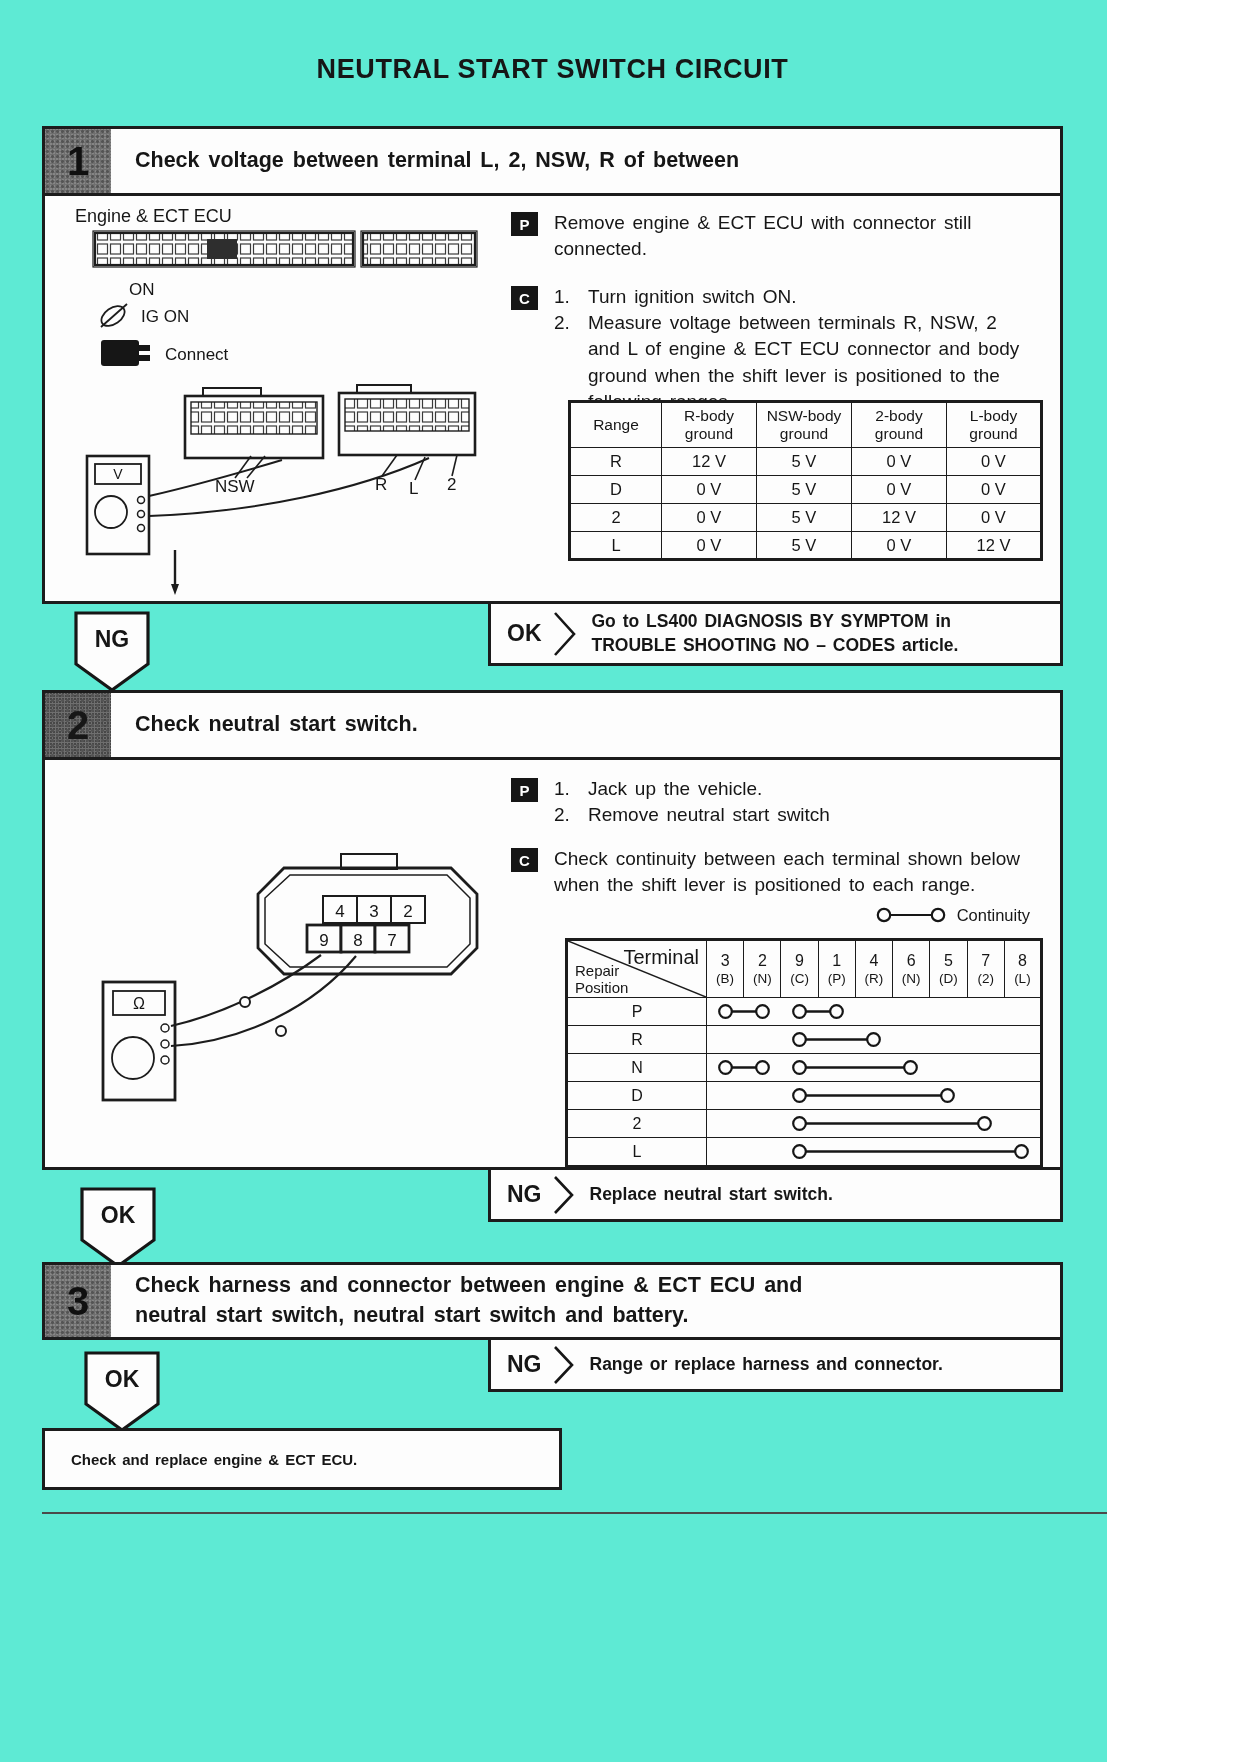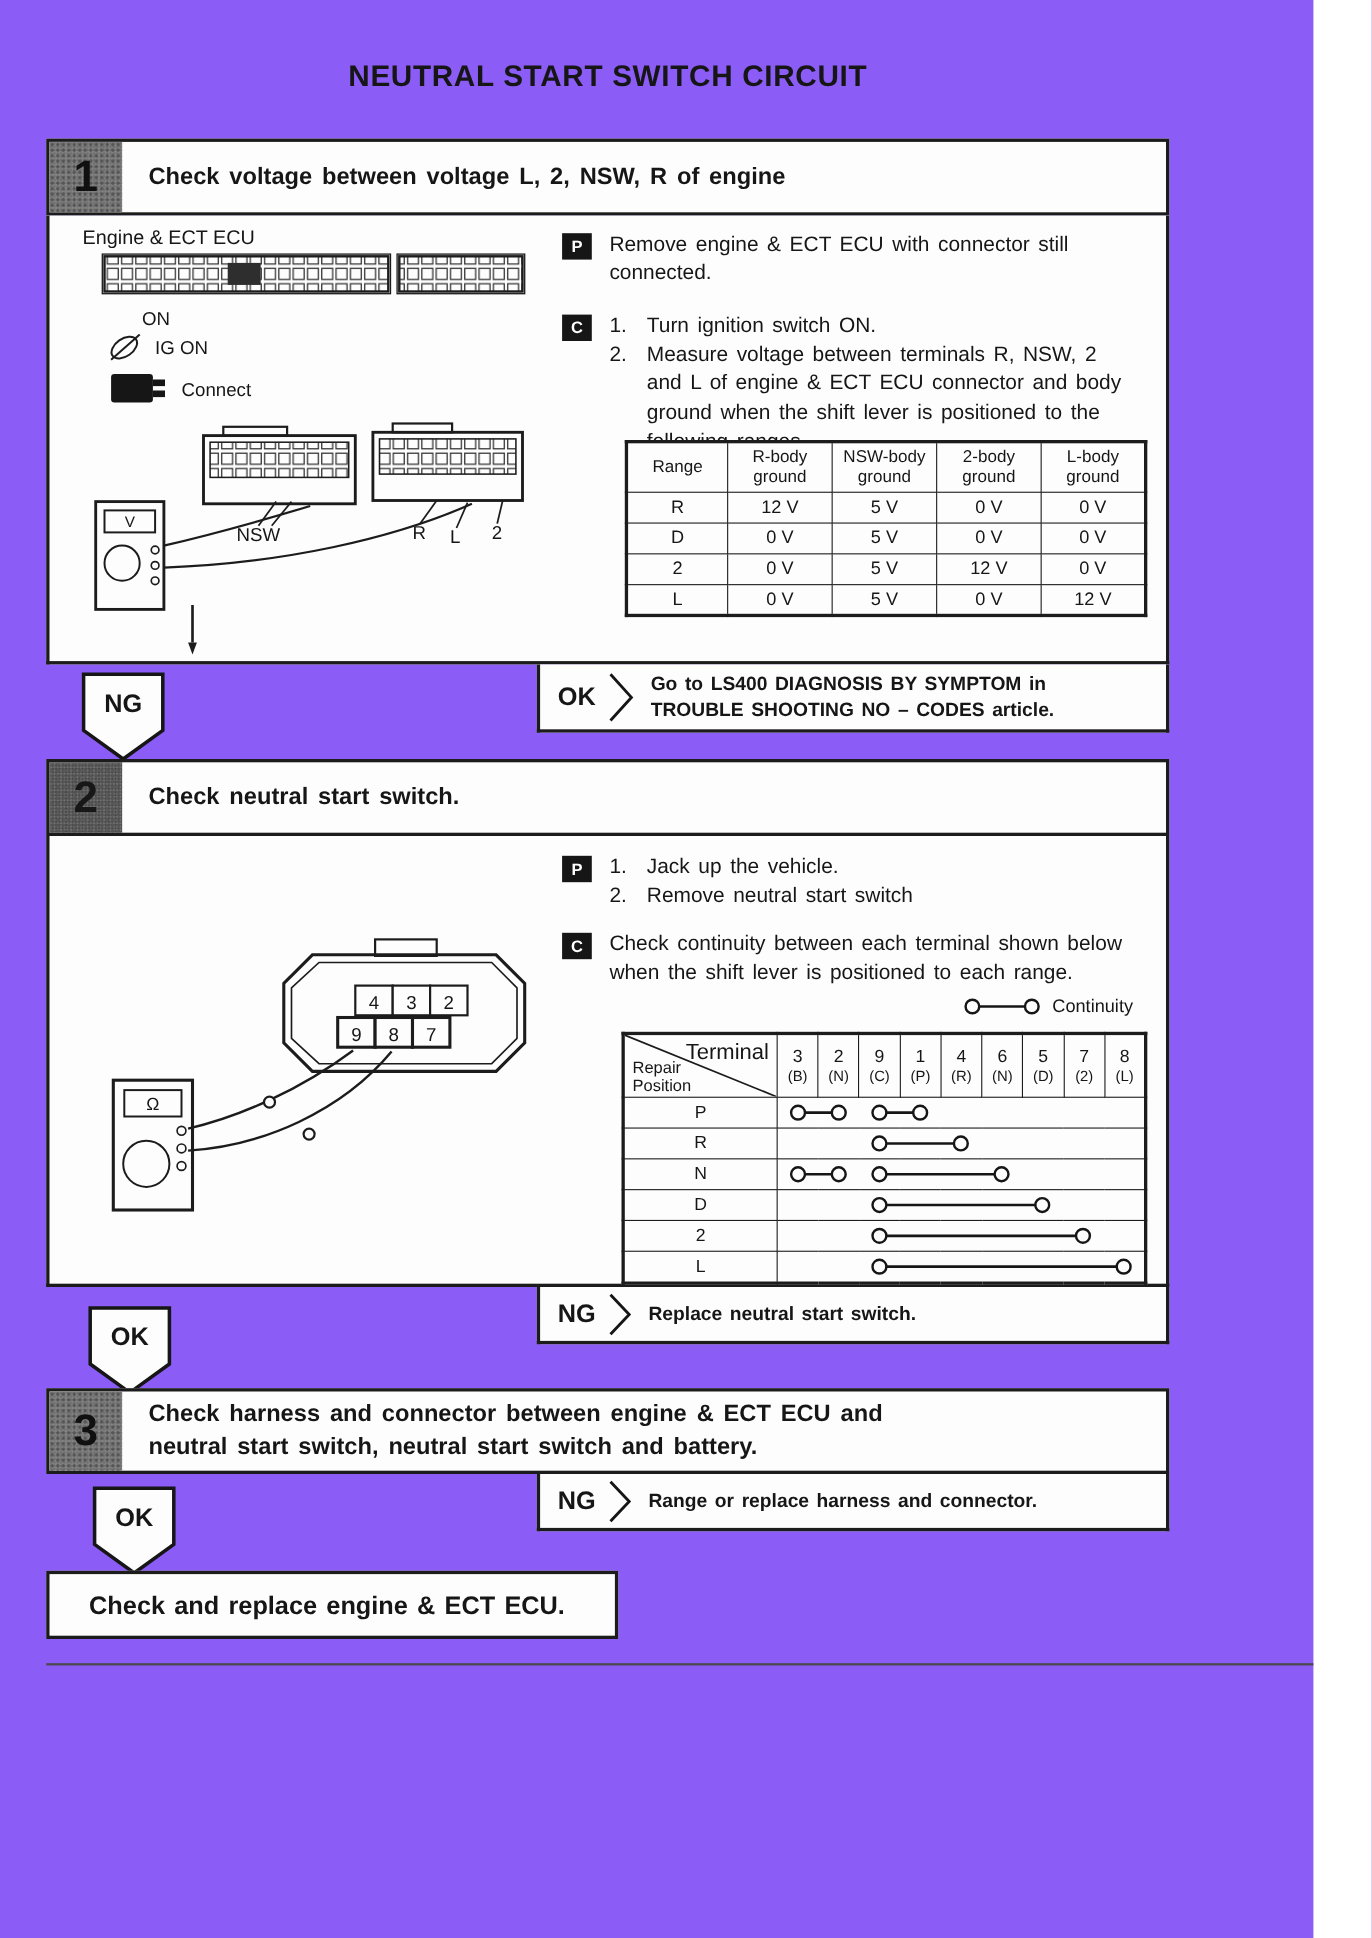--- a/index.html
+++ b/index.html
@@ -1,17 +1,17 @@
 <!DOCTYPE html>
 <html><head>
 <meta charset="utf-8">
 <style>
   *{box-sizing:border-box;margin:0;padding:0}
   body{font-family:"Liberation Sans",sans-serif;background:#fff;color:#161616}
-  .page{position:relative;width:1194px;height:1762px;background:#8b5cf6;overflow:hidden}
+  .page{position:relative;width:1107px;height:1762px;background:#5eead4;overflow:hidden}
   .abs{position:absolute}
   .page-title{top:54px;left:42px;width:1021px;text-align:center;font-size:27px;font-weight:bold;letter-spacing:.6px}
   .box{border:3px solid #1c1c1c;background:#fdfdfd}
   
   .step-header{display:flex;align-items:stretch}
   .badge-num{width:66px;flex:0 0 66px;display:flex;align-items:center;justify-content:center;
     font-size:40px;font-weight:bold;color:#101010;background-color:#858585;
     background-image:radial-gradient(circle,#545454 1.2px,transparent 1.7px),radial-gradient(circle,#6f6f6f 1px,transparent 1.4px);
     background-size:5px 5px,3px 3px}
   .badge-dark{background-color:#474747;color:#171717}
@@ -22,22 +22,22 @@
   #s1c{top:196px;left:42px;width:1021px;height:408px;border-top:none}
   #s1ok{top:604px;left:488px;width:575px;height:62px}
   #s1ng{top:610px;left:72px}
   #s2h{top:690px;left:42px;width:1021px;height:70px}
   #s2c{top:760px;left:42px;width:1021px;height:410px;border-top:none}
   #s2ng{top:1170px;left:488px;width:575px;height:52px}
   #s2ok{top:1186px;left:78px}
   #s3h{top:1262px;left:42px;width:1021px;height:78px}
   #s3ng{top:1340px;left:488px;width:575px;height:52px}
   #s3ok{top:1350px;left:82px}
-  #finalbox{top:1428px;left:42px;width:520px;height:62px;display:flex;align-items:center;padding-left:36px;
-    font-size:23px;font-weight:bold;word-spacing:2px}
+  #finalbox{top:1428px;left:42px;width:520px;height:62px;display:flex;align-items:center;padding-left:26px;
+    font-size:15px;font-weight:bold;word-spacing:2px}
   #brule{top:1512px;left:42px;width:1163px;height:2px;background:#4a4a4a}
   
   .pc-row{position:absolute;display:flex;align-items:flex-start}
   #s1p,#s1cb,#s2p,#s2cb{left:466px;width:515px}
   #s1p{top:14px}#s1cb{top:88px}#s2p{top:16px}#s2cb{top:86px}
   .pc-badge{flex:0 0 27px;height:24px;background:#161616;color:#fff;font-weight:bold;font-size:15px;
     display:flex;align-items:center;justify-content:center;margin-right:16px;margin-top:2px}
   .pc-body{flex:1}
   .pc-text,.item-text,.item-num{font-size:19px;line-height:1.38;word-spacing:2.5px}
   .item{display:flex}
@@ -82,21 +82,21 @@
 </head>
 <body>
 
 <div class="page">
 
   <div class="abs page-title">NEUTRAL START SWITCH CIRCUIT</div>
 
   <div class="abs box step-header" id="s1h">
     <div class="badge-num">1</div>
     <div class="step-title">
-      <div>Check voltage between voltage L, 2, NSW, R of engine</div>
+      <div>Check voltage between terminal L, 2, NSW, R of between</div>
     </div>
   </div>
 
   <div class="abs box" id="s1c">
 
     <svg id="s1-diagram" width="460" height="398" viewBox="0 0 460 398">
       <defs>
         <pattern id="pins" width="13" height="14" patternUnits="userSpaceOnUse">
           <rect x="1.5" y="2" width="10" height="10" fill="none" stroke="#3a3a3a" stroke-width="1.2"></rect>
         </pattern>

